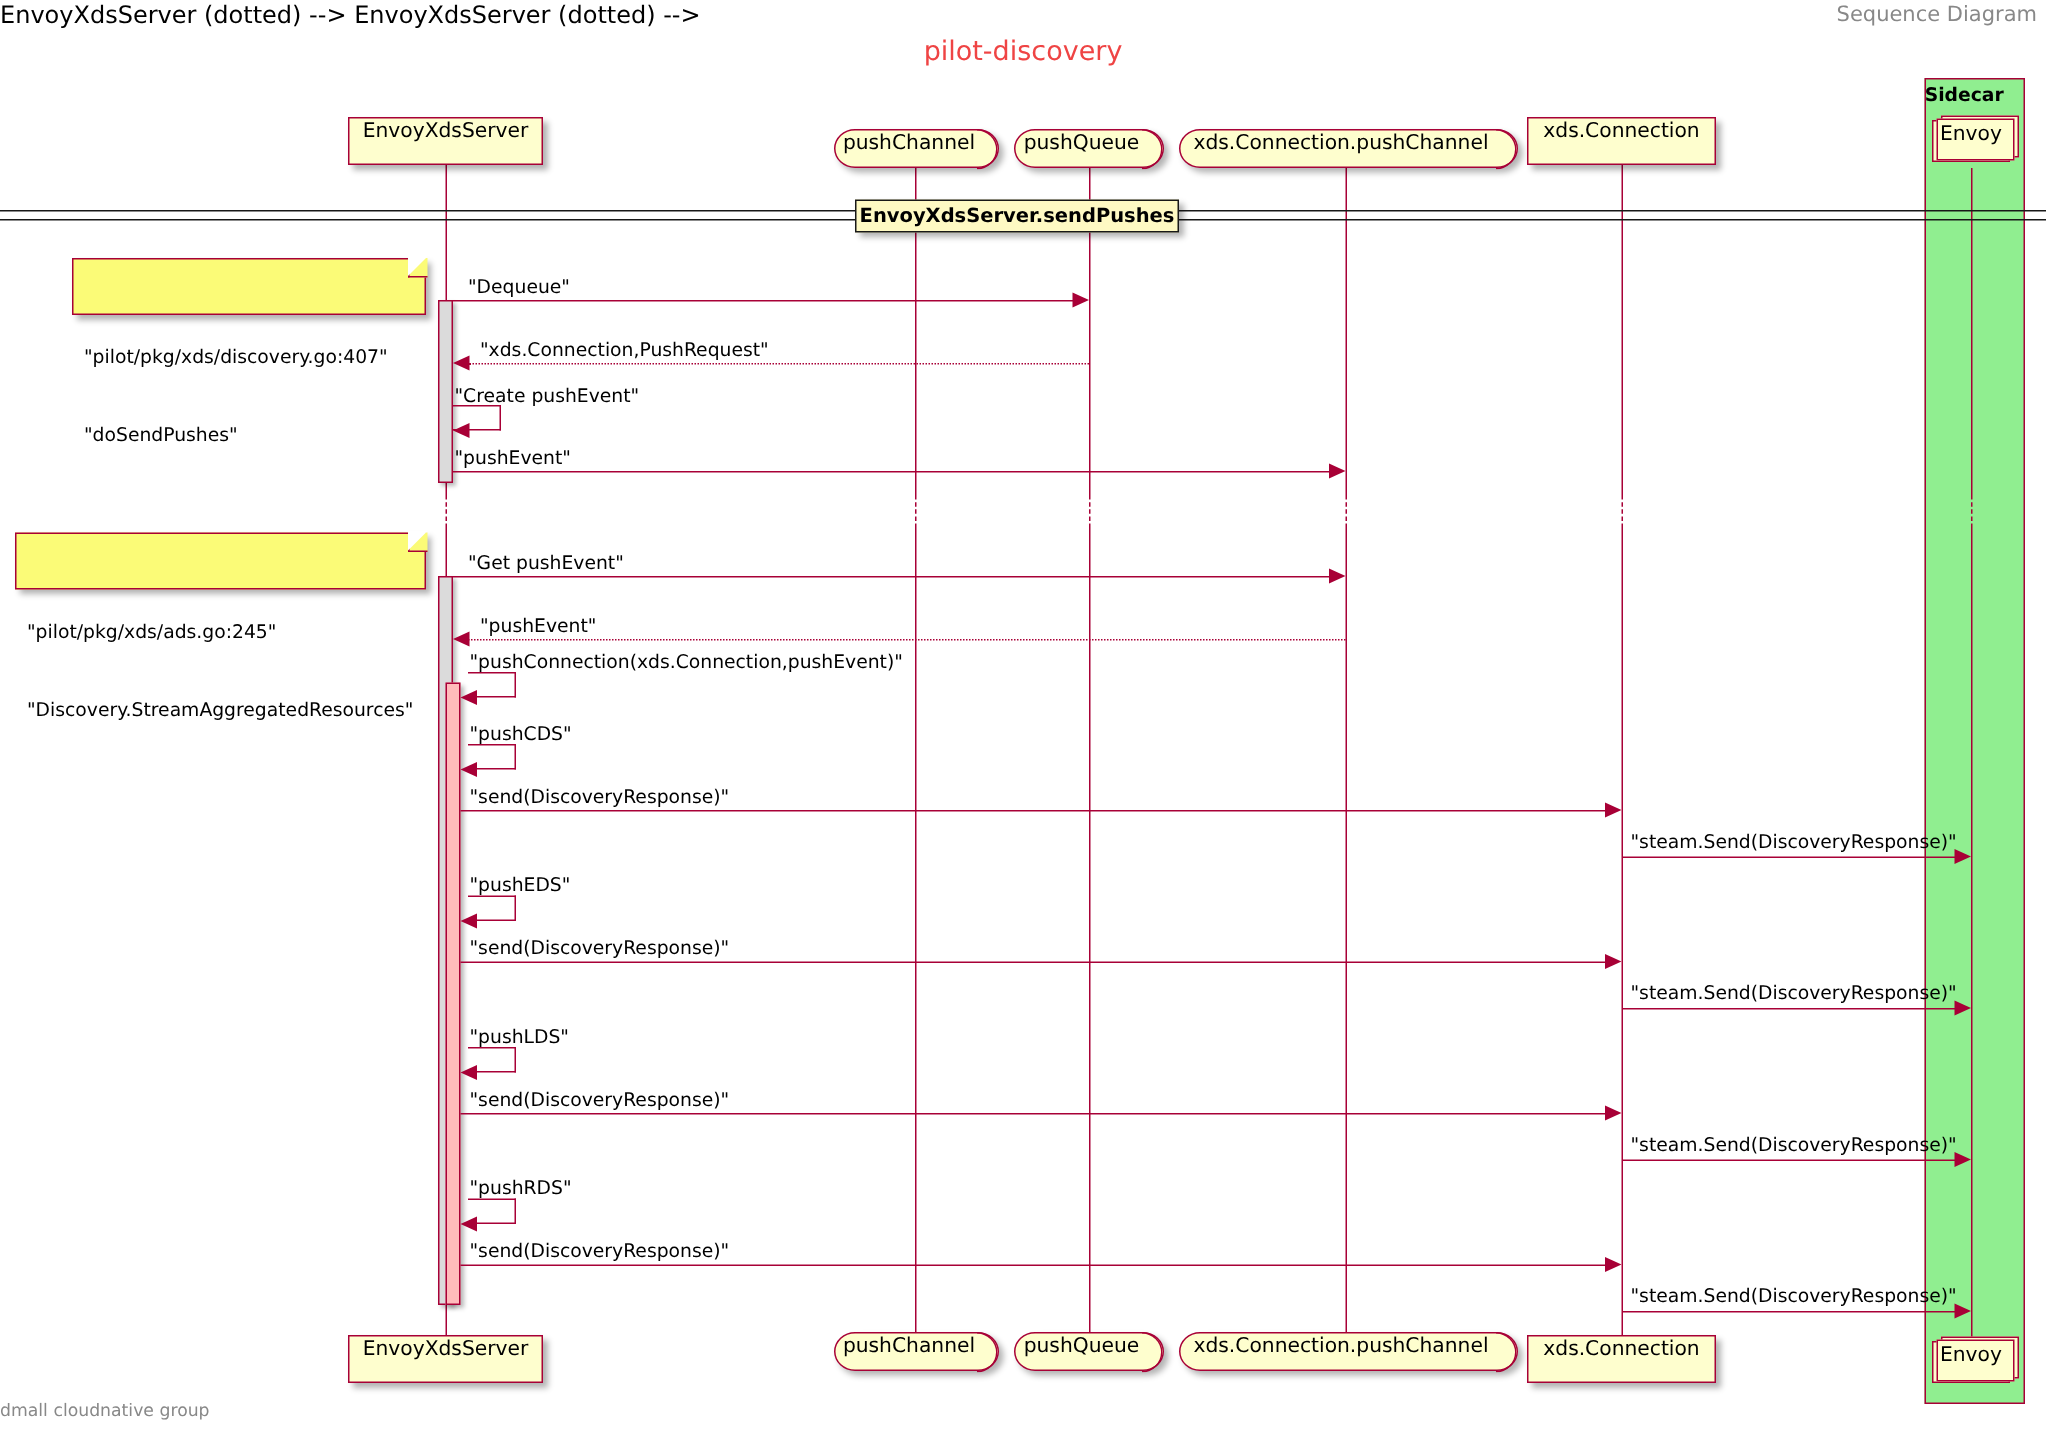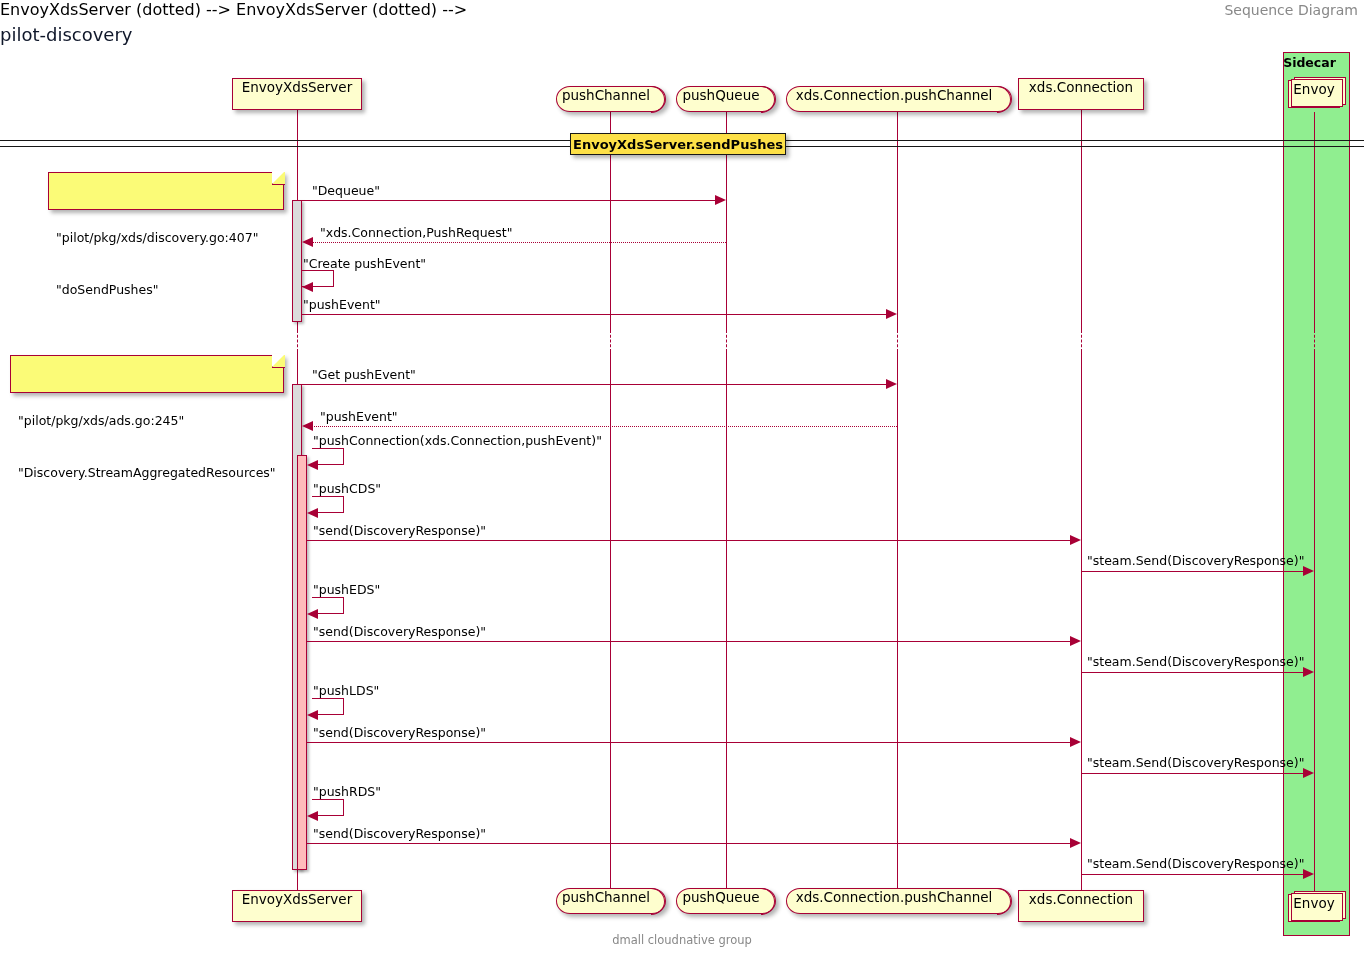--- a/index.html
+++ b/index.html
@@ -26,30 +26,31 @@
     top: 2px;
     font-size: 14px;
     color: #888888;
     font-family: "DejaVu Sans", sans-serif;
   }
   .diagram-title {
     position: absolute;
     left: 0;
     right: 0;
     top: 24px;
+    text-align: center;
     font-size: 18px;
-    color: #0f172a;
+    color: #ef4444;
     font-family: "DejaVu Sans", sans-serif;
   }
   .footer {
     position: absolute;
     left: 0;
     right: 0;
     top: 933px;
-    text-align: center;
+    text-align: left;
     font-size: 11.5px;
     color: #888888;
   }
 
   
   .group-box {
     position: absolute;
     background: #90EE90;
     border: 1px solid #A80036;
     box-sizing: border-box;
@@ -118,21 +119,21 @@
   .divider-rails {
     position: absolute;
     left: 0;
     width: 1364px;
     height: 5px;
     border-top: 1.5px solid #181818;
     border-bottom: 1.5px solid #181818;
   }
   .divider-box {
     position: absolute;
-    background: #fde047;
+    background: #fef9c3;
     border: 1.5px solid #181818;
     box-sizing: border-box;
     font-size: 13px;
     font-weight: bold;
     color: #000000;
     display: flex;
     align-items: center;
     justify-content: center;
     white-space: nowrap;
     box-shadow: 3px 3px 4px rgba(0,0,0,0.30);

